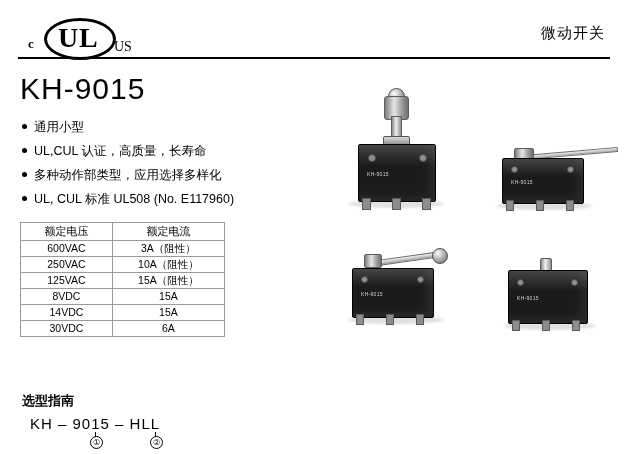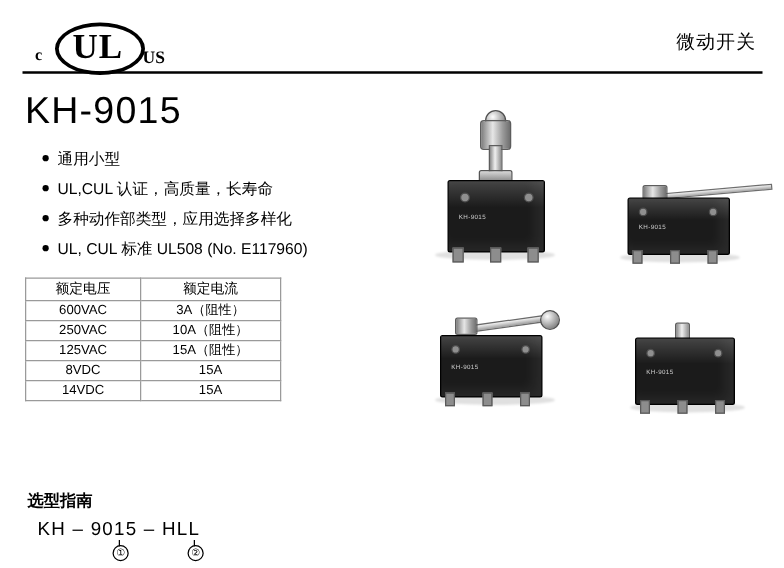--- a/index.html
+++ b/index.html
@@ -31,38 +31,38 @@
     font-weight:bold;font-size:28px;line-height:28px;
   }
   .ul-c{
     position:absolute;left:6px;top:26px;
     font-family:"Liberation Serif", serif;
     font-size:13px;font-weight:bold;
   }
   .ul-us{
     position:absolute;left:92px;top:29px;
     font-family:"Liberation Serif", serif;
-    font-size:14px;font-weight:bold;
+    font-size:14px;font-weight:normal;
   }
   .header-title{
     position:absolute;right:22px;top:24px;
     font-size:15px;letter-spacing:1px;
   }
   .hr-top{
     position:absolute;left:18px;top:57px;width:592px;height:2px;background:#000;
   }
 
   
   .model{
     position:absolute;left:20px;top:72px;
     font-size:30px;letter-spacing:1px;
   }
 
   
-  .bullets{position:absolute;left:34px;top:115px;width:300px;}
+  .bullets{position:absolute;left:22px;top:115px;width:300px;}
   .bullet{
     font-size:12.5px;line-height:24px;
     position:relative;padding-left:12px;white-space:nowrap;
   }
   .bullet:before{
     content:"";position:absolute;left:0;top:9px;
     width:5px;height:5px;border-radius:50%;background:#000;
   }
 
   
@@ -206,20 +206,24 @@
       <td class="c2">15A（阻性）</td>
     </tr>
     <tr>
       <td class="c1">8VDC</td>
       <td class="c2">15A</td>
     </tr>
     <tr>
       <td class="c1">14VDC</td>
       <td class="c2">15A</td>
     </tr>
+    <tr>
+      <td class="c1">30VDC</td>
+      <td class="c2">6A</td>
+    </tr>
   </tbody>
     </table>
 
   <div class="sel-title">选型指南</div>
   <div class="sel-code">KH – 9015 – HLL</div>
   <div class="lead1"></div>
   <div class="lead2"></div>
   <div class="circ circ1">①</div>
   <div class="circ circ2">②</div>
 

